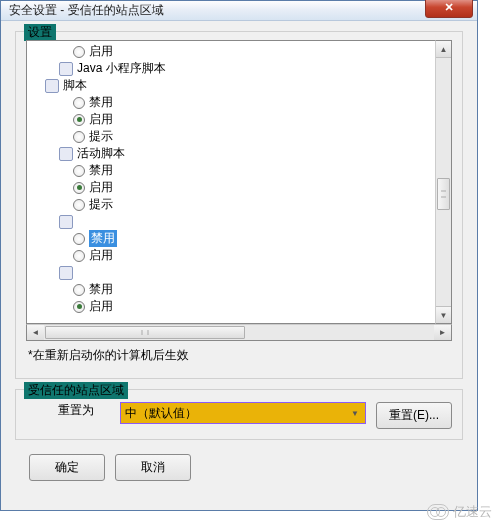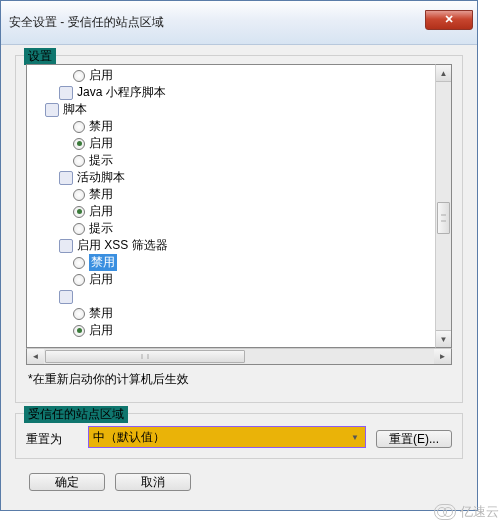--- a/index.html
+++ b/index.html
@@ -1,19 +1,19 @@
 <!DOCTYPE html>
 <html><head>
 <meta charset="utf-8">
 <style>
 * { box-sizing: border-box; font-family: "Microsoft YaHei", "SimSun", sans-serif; }
 body { margin: 0; background: #fff; width: 500px; height: 527px; position: relative; overflow: hidden; }
 
 .dialog { position: absolute; top: 0; left: 0; width: 478px; height: 511px; border: 1px solid #5a7ca8; background: #f0f0f0; }
-.titlebar { height: 44px; background: linear-gradient(#fdfdfe, #e8eef7 45%, #d7e4f2); display: flex; align-items: center; padding-left: 8px; border-bottom: 1px solid #b8c8dc; }
+.titlebar { height: 20px; background: linear-gradient(#fdfdfe, #e8eef7 45%, #d7e4f2); display: flex; align-items: center; padding-left: 8px; border-bottom: 1px solid #b8c8dc; }
 .titlebar-text { font-size: 12px; color: #1a1a1a; flex: 1; }
 .close-btn { width: 48px; height: 20px; margin-right: 4px; margin-top: -6px; border-radius: 0 0 3px 3px; background: linear-gradient(#e49a90, #c8462f 45%, #b1301a); border: 1px solid #8e3327; display: flex; align-items: center; justify-content: center; }
 .close-x { color: #fff; font-size: 11px; font-weight: bold; }
 
 .content { padding: 10px 14px; }
 
 .groupbox { border: 1px solid #d0d0d0; padding: 8px 10px 10px; position: relative; margin-bottom: 10px; }
 .groupbox-title { position: absolute; top: -8px; left: 8px; background: #0f766e; padding: 0 4px; font-size: 12px; }
 
 .tree-wrap { display: flex; }
@@ -33,29 +33,29 @@
 
 .tree-row { display: flex; align-items: center; height: 17px; line-height: 17px; white-space: nowrap; }
 .ind { display: inline-block; }
 .radio { width: 12px; height: 12px; border: 1px solid #7a7a7a; border-radius: 50%; margin-right: 4px; display: inline-flex; align-items: center; justify-content: center; background: radial-gradient(#fff, #e8e8e8); }
 .radio.sel::after { content: ""; width: 5px; height: 5px; border-radius: 50%; background: #3a7a3a; }
 .caticon { width: 14px; height: 14px; margin-right: 4px; display: inline-block; background: #e7eaf5; border: 1px solid #8a99c0; border-radius: 2px; }
 .hl { background: #3a8fe0; color: #fff; padding: 0 2px; }
 
 .note { font-size: 12px; margin: 6px 2px 4px; }
 
-.reset-row { display: flex; align-items: flex-end; gap: 10px; margin-top: 4px; }
+.reset-row { display: flex; align-items: flex-start; gap: 10px; margin-top: 4px; margin-left: 32px; }
 .reset-label { font-size: 12px; width: 52px; }
 .combo { flex: 1; height: 22px; background: #eab308; border: 1px solid #8b5cf6; display: flex; align-items: center; padding: 0 4px; font-size: 12px; position: relative; }
 .combo-arrow { position: absolute; right: 2px; top: 2px; bottom: 2px; width: 16px; display: flex; align-items: center; justify-content: center; font-size: 8px; color: #555; }
-.btn { height: 18px; min-width: 76px; background: linear-gradient(#f6f6f6, #e2e2e2); border: 1px solid #8a8a8a; border-radius: 3px; font-size: 12px; padding: 0 10px; display: inline-flex; align-items: center; justify-content: center; }
+.btn { height: 27px; min-width: 76px; background: linear-gradient(#f6f6f6, #e2e2e2); border: 1px solid #8a8a8a; border-radius: 3px; font-size: 12px; padding: 0 10px; display: inline-flex; align-items: center; justify-content: center; }
 
 .actions { display: flex; gap: 10px; padding: 4px 14px 0; }
 
-.watermark { position: absolute; right: 1px; bottom: 6px; font-size: 13px; color: #b8b8b8; display: flex; align-items: center; gap: 4px; font-weight: 500; }
+.watermark { position: absolute; right: 8px; bottom: 6px; font-size: 13px; color: #b8b8b8; display: flex; align-items: center; gap: 4px; font-weight: 500; }
 .wm-icon { width: 22px; height: 16px; border: 1.5px solid #c4c4c4; border-radius: 9px; position: relative; }
 .wm-icon::before, .wm-icon::after { content: ""; position: absolute; border: 1.5px solid #c4c4c4; border-radius: 50%; }
 .wm-icon::before { width: 8px; height: 8px; left: 2px; top: 2px; }
 .wm-icon::after { width: 8px; height: 8px; right: 2px; top: 2px; }
 </style>
 </head>
 <body>
 
 <div class="dialog">
   <div class="titlebar">
@@ -123,21 +123,20 @@
             </div>
           <div class="tree-row">
               <span class="ind" style="width:42px"></span>
               <span class="radio"></span>
               <span>提示</span>
             </div>
 
           <div class="tree-row">
               <span class="ind" style="width:28px"></span>
               <span class="caticon"></span>
-              <span>启用 XSS 筛选器</span>
             </div>
           <div class="tree-row">
               <span class="ind" style="width:42px"></span>
               <span class="radio"></span>
               <span class="hl">禁用</span>
             </div>
           <div class="tree-row">
               <span class="ind" style="width:42px"></span>
               <span class="radio"></span>
               <span>启用</span>

